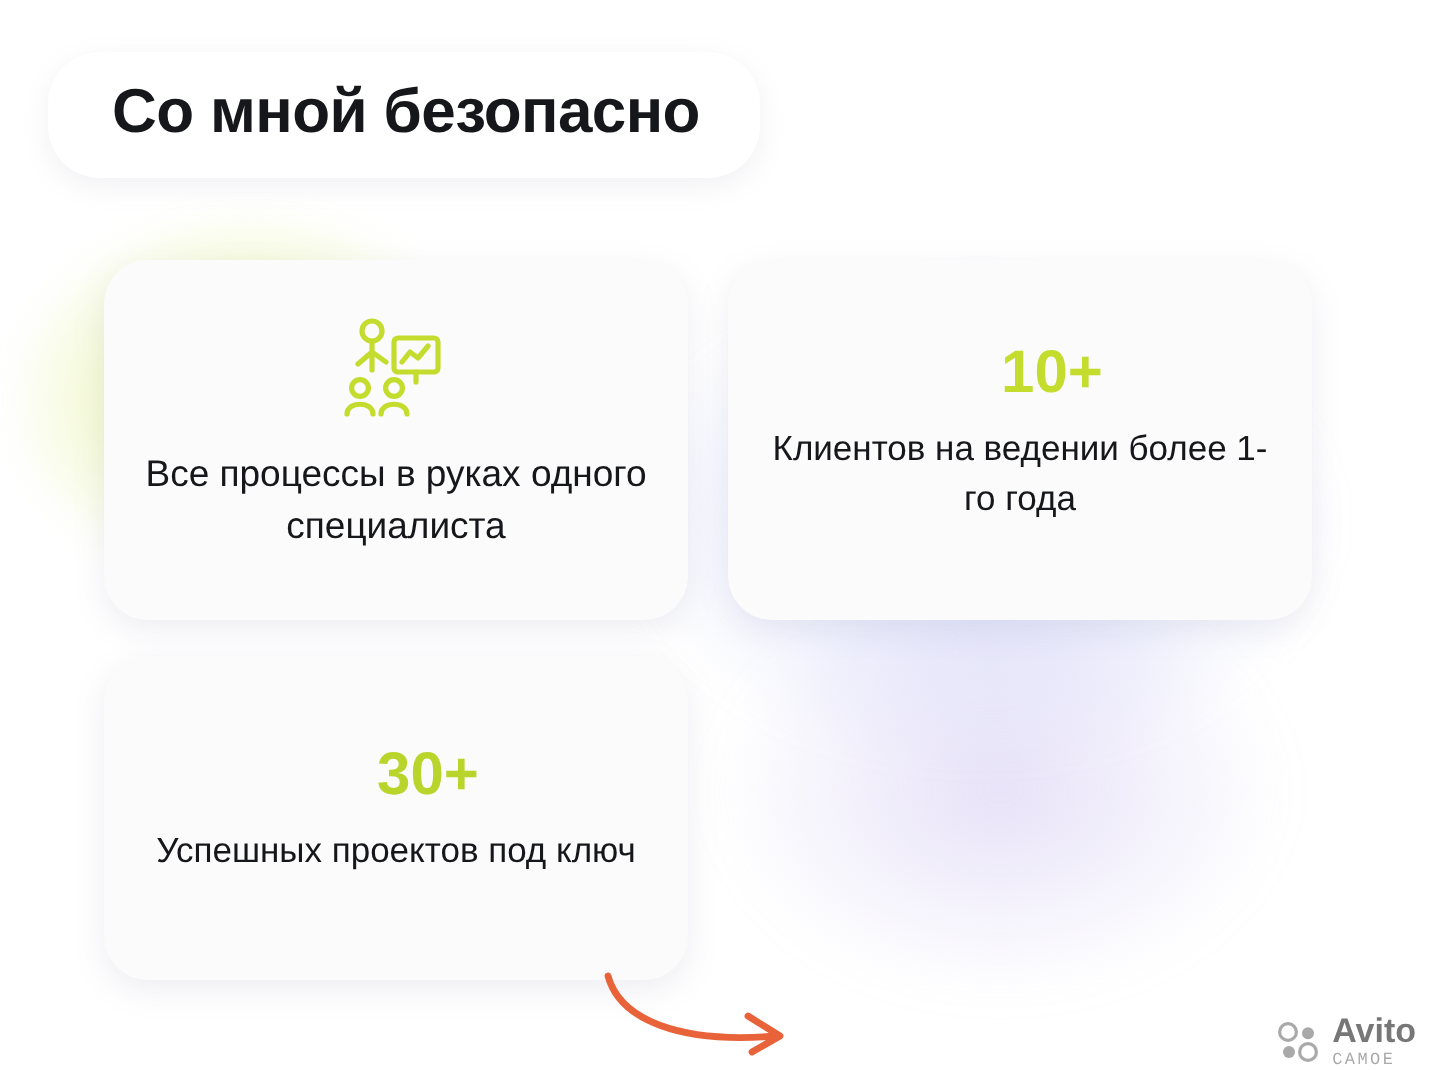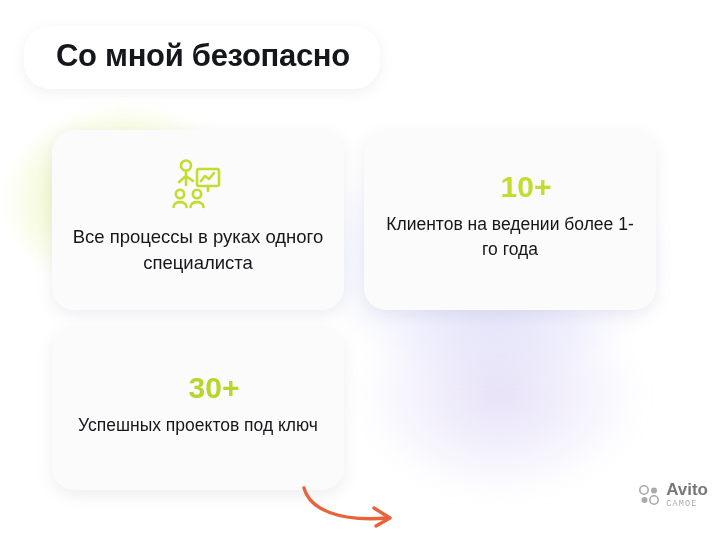--- a/index.html
+++ b/index.html
@@ -125,21 +125,21 @@
     position: absolute;
     left: 300px;
     top: 486px;
     z-index: 6;
     line-height: 0;
   }
 
   .watermark {
     position: absolute;
     right: 12px;
-    bottom: 26px;
+    bottom: 0;
     display: flex;
     align-items: center;
     gap: 6px;
     z-index: 7;
     opacity: 0.75;
   }
   .watermark .wm-logo {
     line-height: 0;
   }
   .watermark .wm-text {

